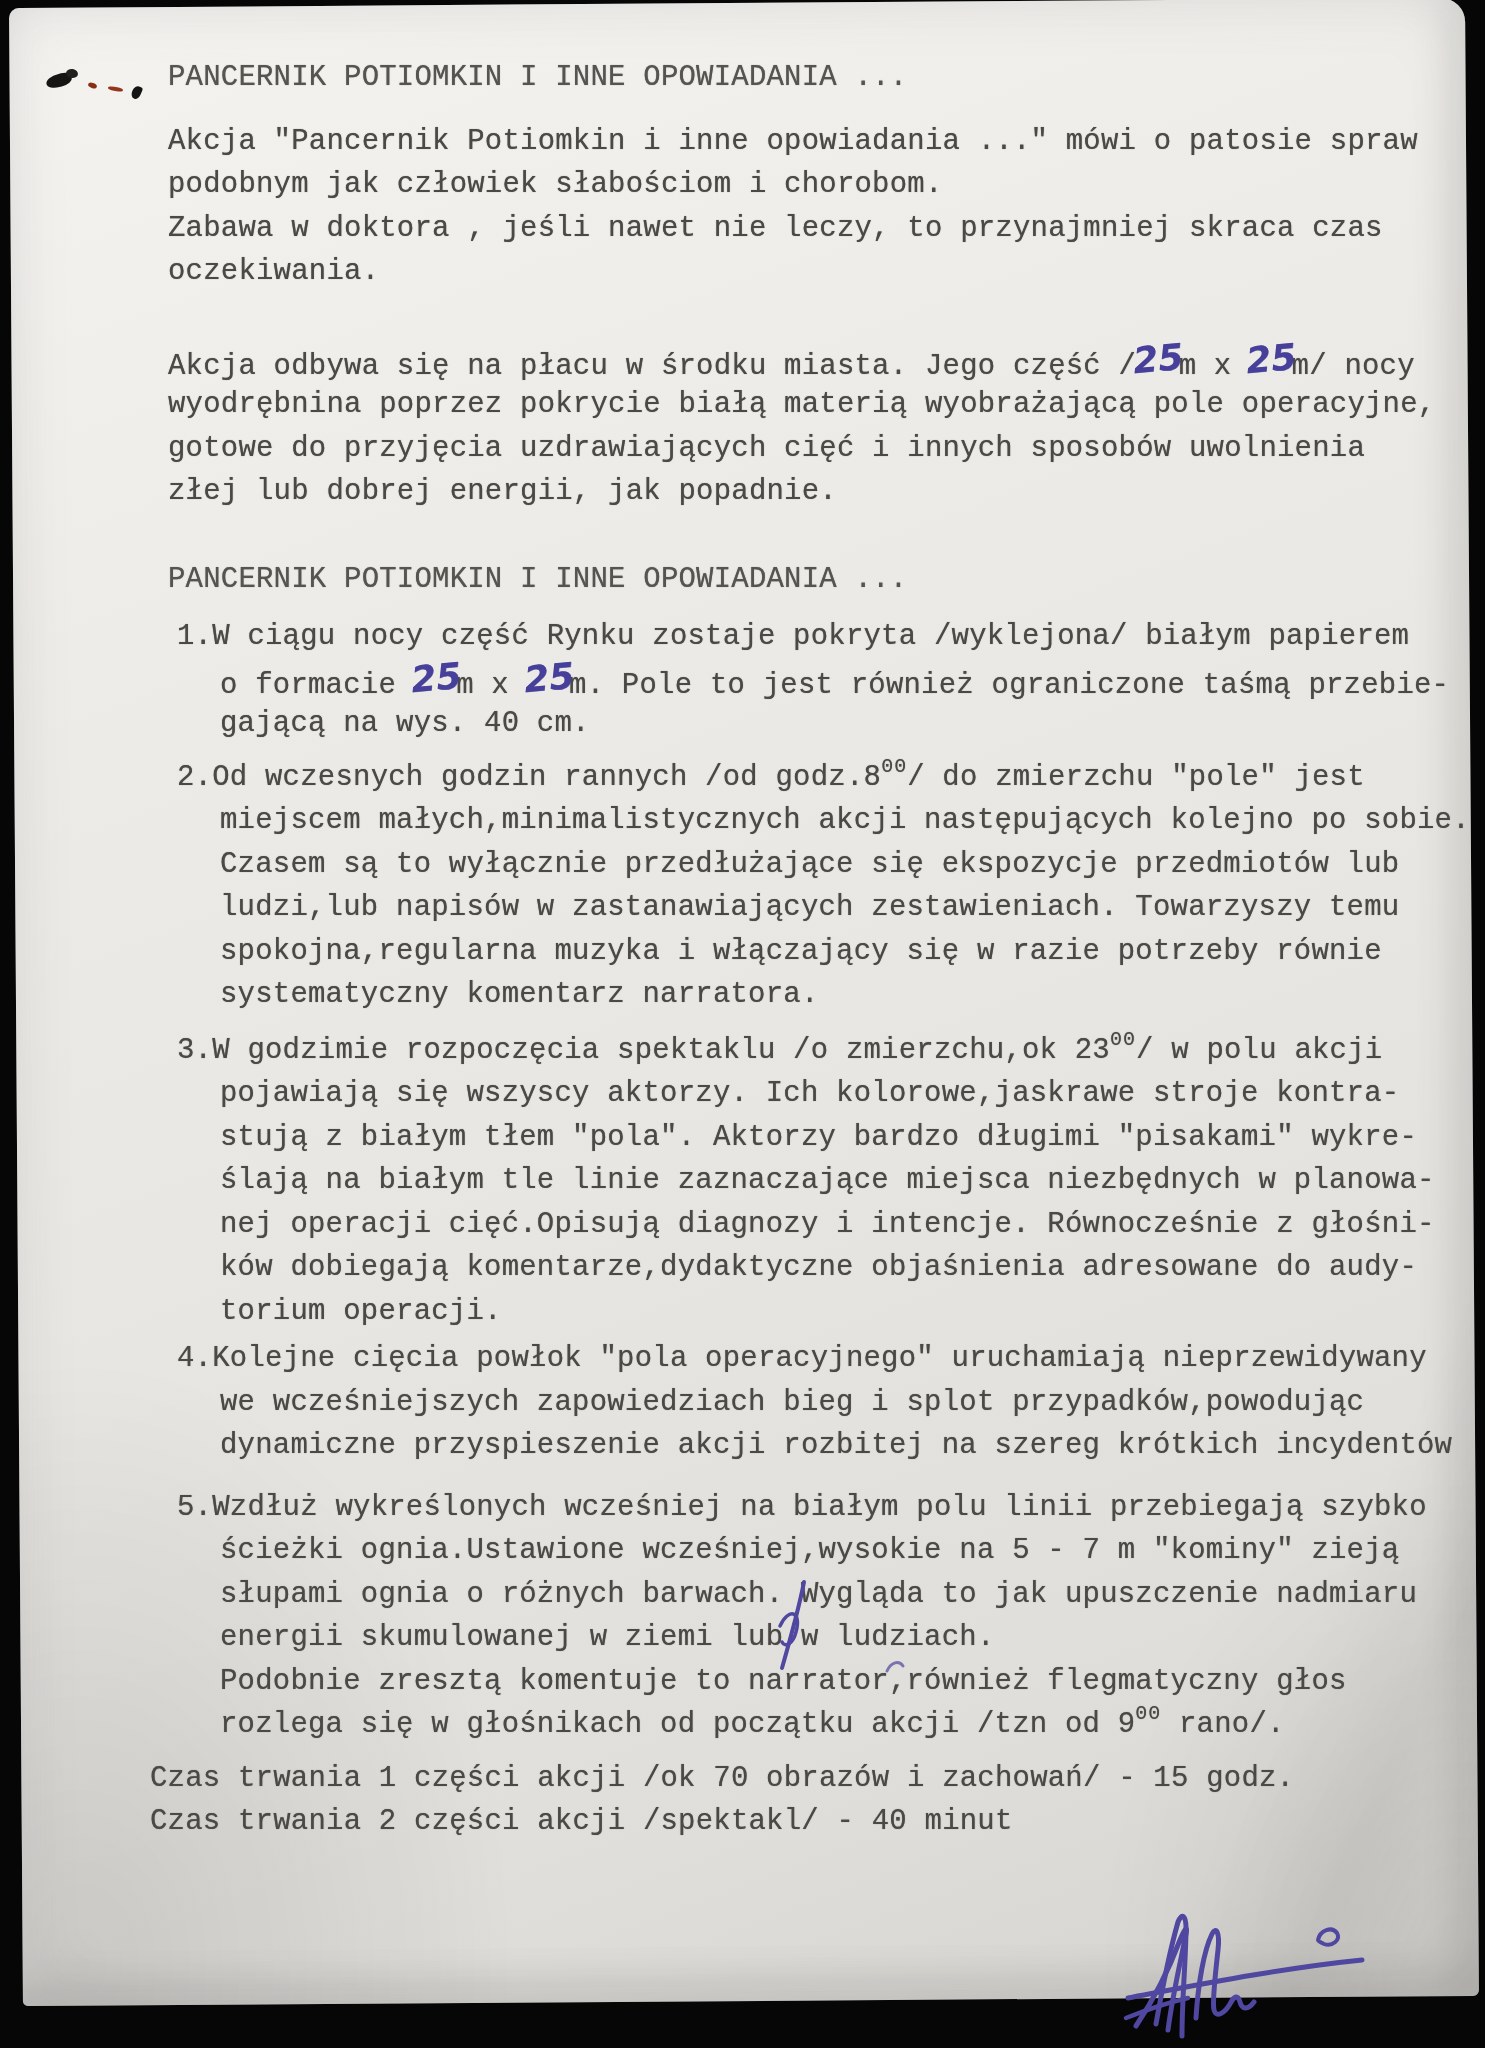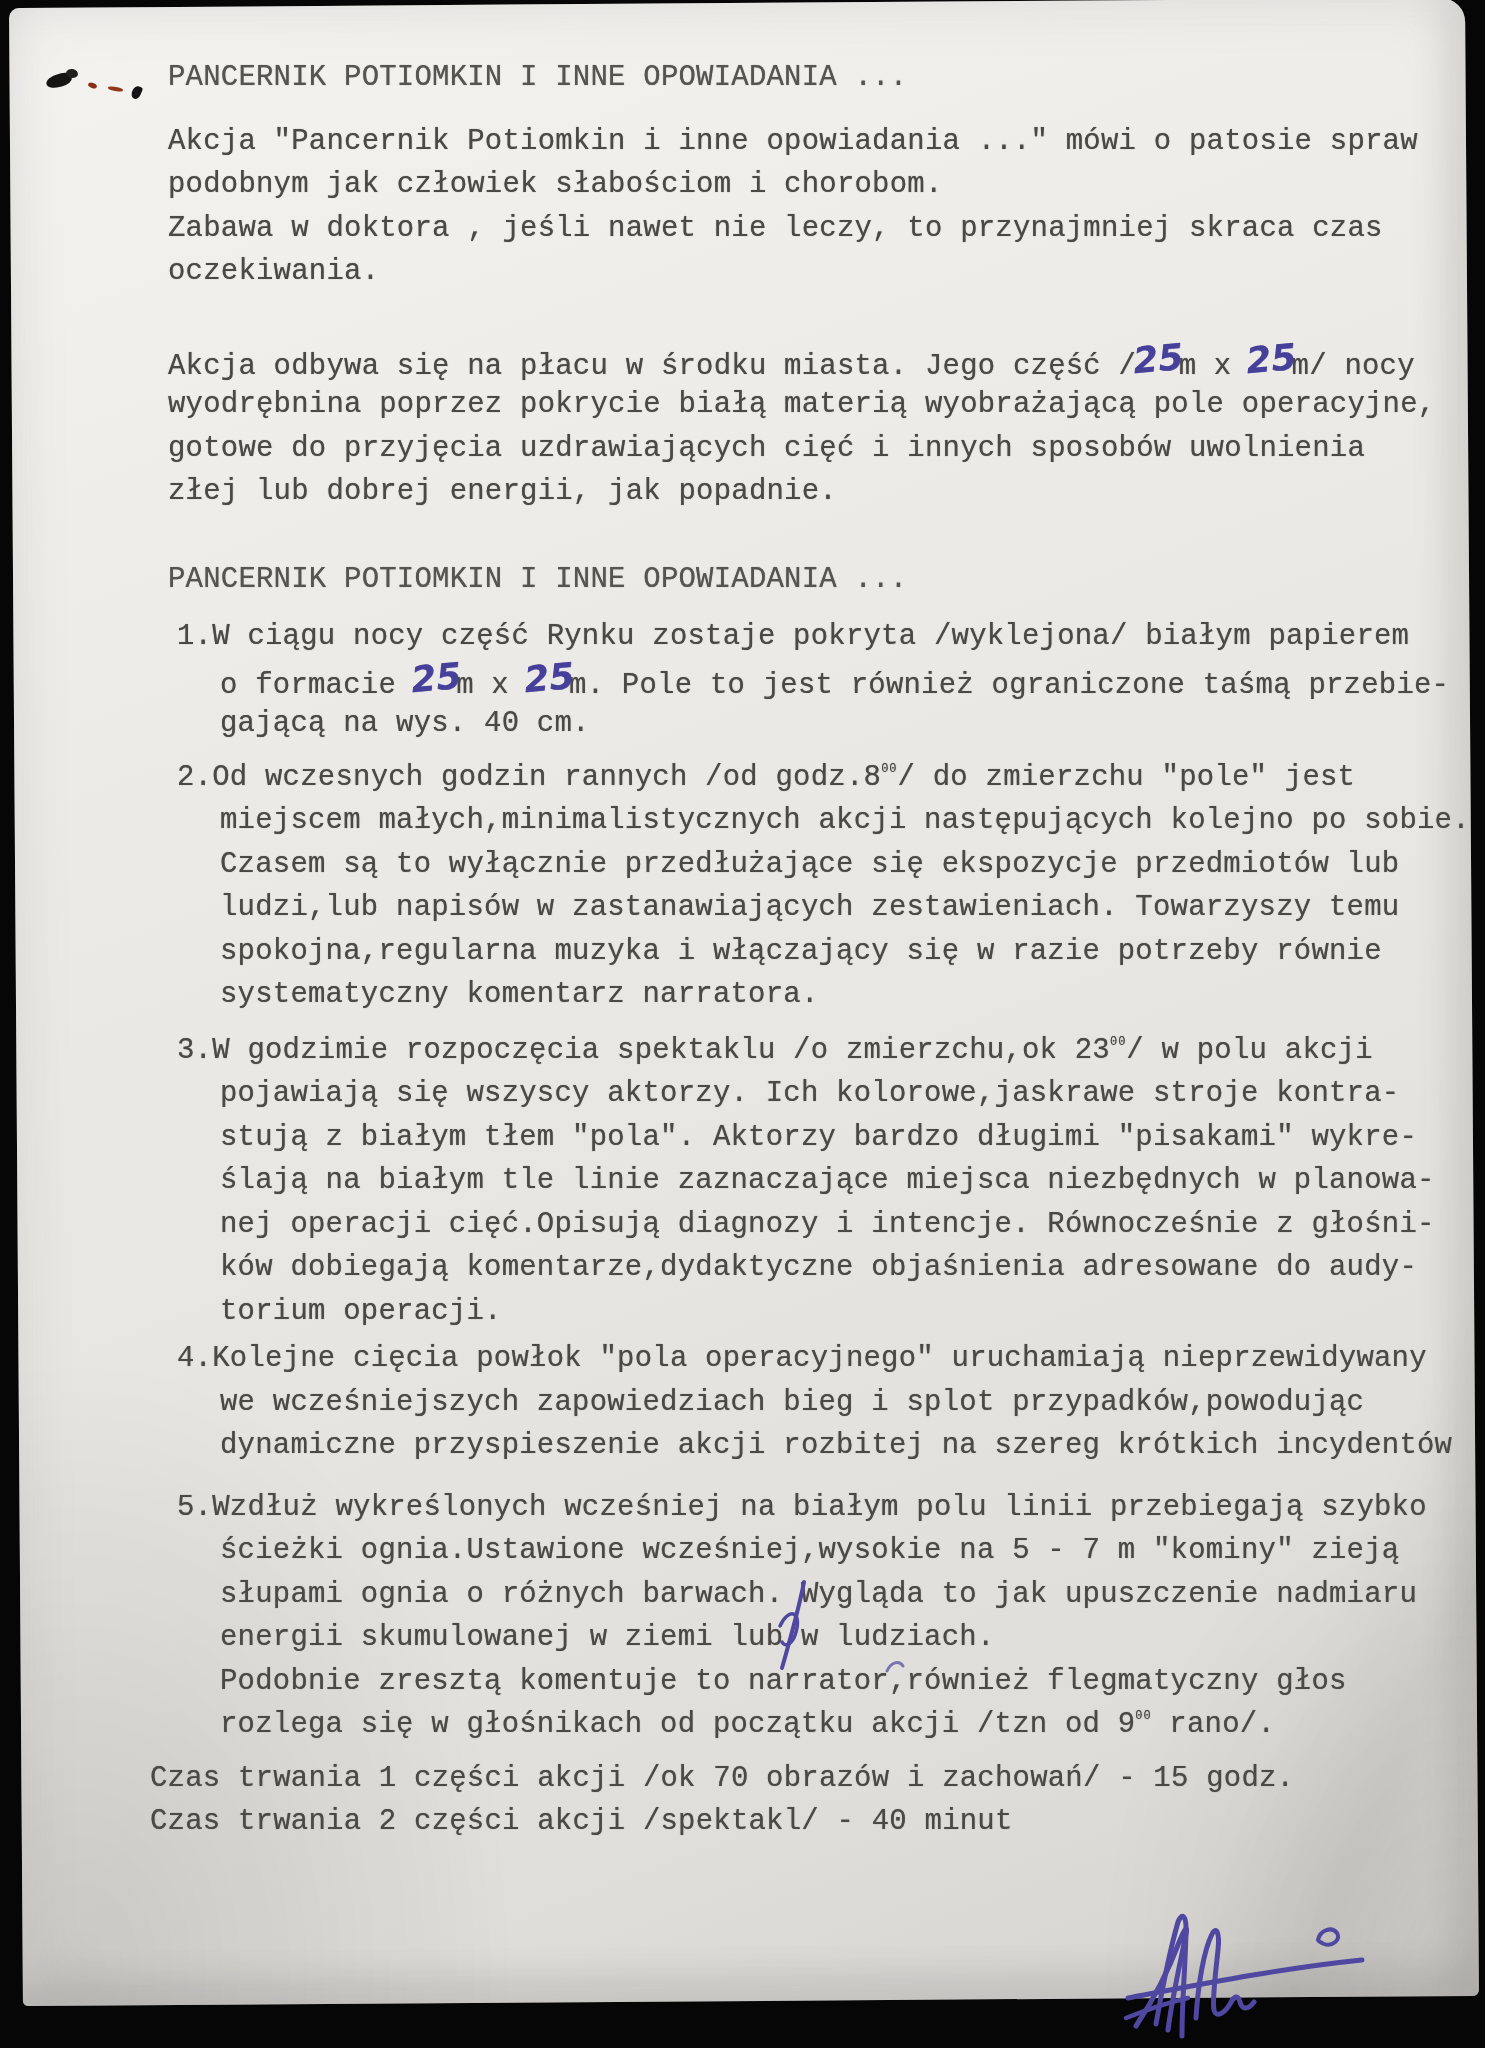--- a/index.html
+++ b/index.html
@@ -24,21 +24,21 @@
   .m-h2{margin-top:44px;}
   .m-i1{margin-top:14px;}
   .m-i2{margin-top:10px;}
   .m-i3{margin-top:12px;}
   .m-i4{margin-top:4px;}
   .m-i5{margin-top:18px;}
   .m-ft{margin-top:10px;}
   .li1{padding-left:9px;}
   .li2{padding-left:52px;}
   .foot{margin-left:-18px;}
-  .sup{font-size:12px;position:relative;top:-13px;letter-spacing:1px;}
+  .sup{font-size:20px;position:relative;top:-13px;letter-spacing:1px;}
   .hw{font-family:"DejaVu Sans",sans-serif;font-style:italic;font-weight:bold;font-size:36px;
       color:#47409b;display:inline-block;transform:rotate(-5deg);margin:0 -5px 0 -3px;
       position:relative;top:-3px;text-shadow:0.4px 0.4px 0 rgba(71,64,155,0.55);}
   .mark{position:absolute;}
   .blob1{left:46px;top:74px;width:26px;height:13px;background:#161514;border-radius:60% 40% 50% 50%;transform:rotate(-14deg);}
   .blob2{left:66px;top:69px;width:12px;height:9px;background:#22201e;border-radius:50%;transform:rotate(10deg);}
   .reddot{left:88px;top:83px;width:9px;height:5px;background:#8a2f14;border-radius:50%;transform:rotate(18deg);}
   .reddash{left:108px;top:87px;width:15px;height:4px;background:#93351a;border-radius:40%;transform:rotate(10deg);}
   .comma{left:132px;top:86px;width:9px;height:13px;background:#141414;border-radius:70% 30% 60% 70%;transform:rotate(24deg);}
   svg.ink{position:absolute;overflow:visible;}

